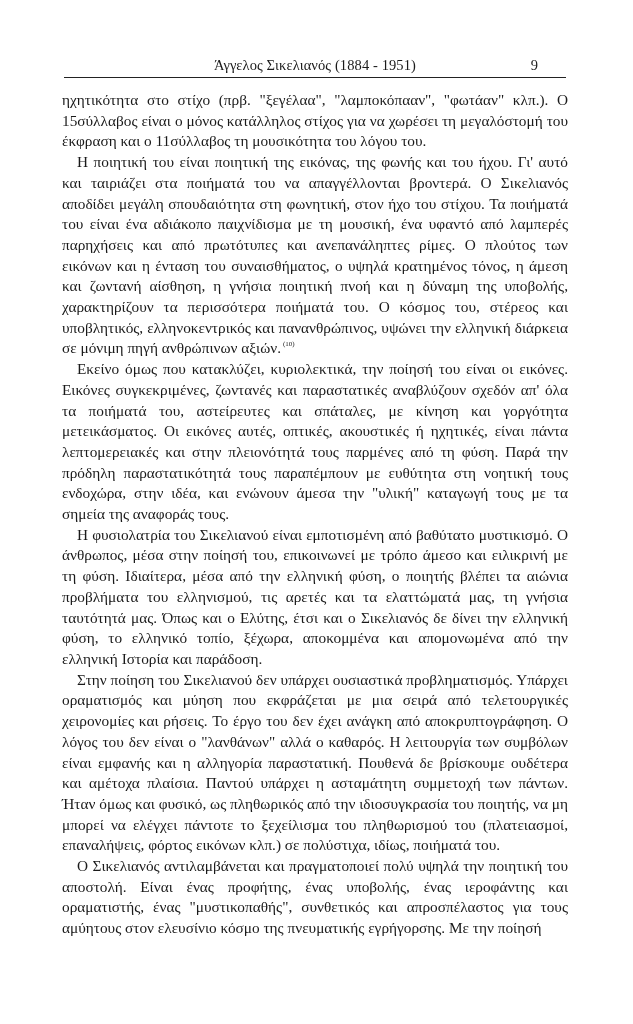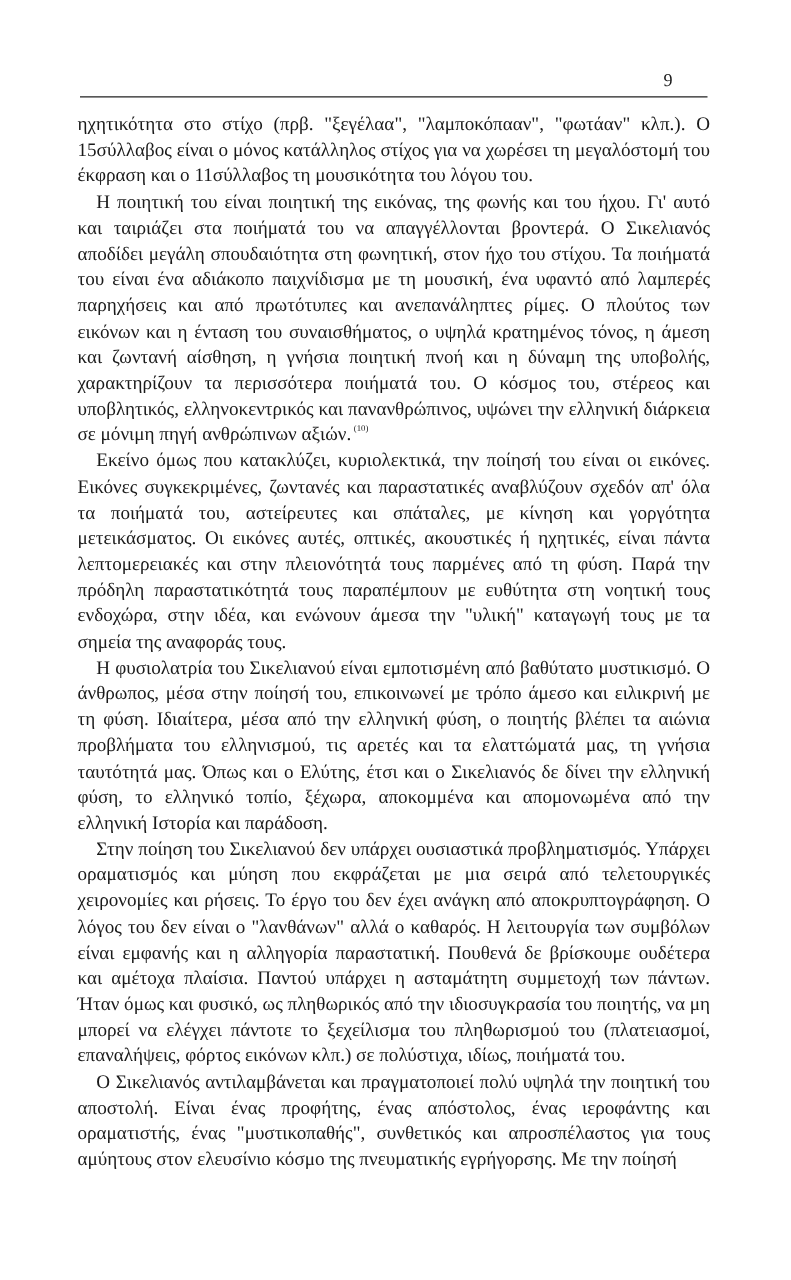--- a/index.html
+++ b/index.html
@@ -60,23 +60,24 @@
       vertical-align: 7px;
       line-height: 0;
       margin-left: 2px;
       margin-top: 31px;
     }
   </style>
 </head>
 <body>
 
 <div class="page-header">
+  <span class="running-title">Άγγελος Σικελιανός (1884 - 1951)</span>
   <span class="page-number">9</span>
 </div>
 
 <div class="body-text">
   <p class="no-indent"><span>ηχητικότητα στο στίχο (πρβ. "ξεγέλαα", "λαμποκόπααν", "φωτάαν" κλπ.). Ο 15σύλλαβος είναι ο μόνος κατάλληλος στίχος για να χωρέσει τη μεγαλόστομή του έκφραση και ο 11σύλλαβος τη μουσικότητα του λόγου του.</span></p>
   <p><span>Η ποιητική του είναι ποιητική της εικόνας, της φωνής και του ήχου. Γι' αυτό και ταιριάζει στα ποιήματά του να απαγγέλλονται βροντερά. Ο Σικελιανός αποδίδει μεγάλη σπουδαιότητα στη φωνητική, στον ήχο του στίχου. Τα ποιήματά του είναι ένα αδιάκοπο παιχνίδισμα με τη μουσική, ένα υφαντό από λαμπερές παρηχήσεις και από πρωτότυπες και ανεπανάληπτες ρίμες. Ο πλούτος των εικόνων και η ένταση του συναισθήματος, ο υψηλά κρατημένος τόνος, η άμεση και ζωντανή αίσθηση, η γνήσια ποιητική πνοή και η δύναμη της υποβολής, χαρακτηρίζουν τα περισσότερα ποιήματά του. Ο κόσμος του, στέρεος και υποβλητικός, ελληνοκεντρικός και πανανθρώπινος, υψώνει την ελληνική διάρκεια σε μόνιμη πηγή ανθρώπινων αξιών.</span><sup class="footnote-ref">(10)</sup></p>
   <p><span>Εκείνο όμως που κατακλύζει, κυριολεκτικά, την ποίησή του είναι οι εικόνες. Εικόνες συγκεκριμένες, ζωντανές και παραστατικές αναβλύζουν σχεδόν απ' όλα τα ποιήματά του, αστείρευτες και σπάταλες, με κίνηση και γοργότητα μετεικάσματος. Οι εικόνες αυτές, οπτικές, ακουστικές ή ηχητικές, είναι πάντα λεπτομερειακές και στην πλειονότητά τους παρμένες από τη φύση. Παρά την πρόδηλη παραστατικότητά τους παραπέμπουν με ευθύτητα στη νοητική τους ενδοχώρα, στην ιδέα, και ενώνουν άμεσα την "υλική" καταγωγή τους με τα σημεία της αναφοράς τους.</span></p>
   <p><span>Η φυσιολατρία του Σικελιανού είναι εμποτισμένη από βαθύτατο μυστικισμό. Ο άνθρωπος, μέσα στην ποίησή του, επικοινωνεί με τρόπο άμεσο και ειλικρινή με τη φύση. Ιδιαίτερα, μέσα από την ελληνική φύση, ο ποιητής βλέπει τα αιώνια προβλήματα του ελληνισμού, τις αρετές και τα ελαττώματά μας, τη γνήσια ταυτότητά μας. Όπως και ο Ελύτης, έτσι και ο Σικελιανός δε δίνει την ελληνική φύση, το ελληνικό τοπίο, ξέχωρα, αποκομμένα και απομονωμένα από την ελληνική Ιστορία και παράδοση.</span></p>
   <p><span>Στην ποίηση του Σικελιανού δεν υπάρχει ουσιαστικά προβληματισμός. Υπάρχει οραματισμός και μύηση που εκφράζεται με μια σειρά από τελετουργικές χειρονομίες και ρήσεις. Το έργο του δεν έχει ανάγκη από αποκρυπτογράφηση. Ο λόγος του δεν είναι ο "λανθάνων" αλλά ο καθαρός. Η λειτουργία των συμβόλων είναι εμφανής και η αλληγορία παραστατική. Πουθενά δε βρίσκουμε ουδέτερα και αμέτοχα πλαίσια. Παντού υπάρχει η ασταμάτητη συμμετοχή των πάντων. Ήταν όμως και φυσικό, ως πληθωρικός από την ιδιοσυγκρασία του ποιητής, να μη μπορεί να ελέγχει πάντοτε το ξεχείλισμα του πληθωρισμού του (πλατειασμοί, επαναλήψεις, φόρτος εικόνων κλπ.) σε πολύστιχα, ιδίως, ποιήματά του.</span></p>
-  <p><span>Ο Σικελιανός αντιλαμβάνεται και πραγματοποιεί πολύ υψηλά την ποιητική του αποστολή. Είναι ένας προφήτης, ένας απόστολος, ένας ιεροφάντης και οραματιστής, ένας "μυστικοπαθής", συνθετικός και απροσπέλαστος για τους αμύητους στον ελευσίνιο κόσμο της πνευματικής εγρήγορσης. Με την ποίησή</span></p>
+  <p><span>Ο Σικελιανός αντιλαμβάνεται και πραγματοποιεί πολύ υψηλά την ποιητική του αποστολή. Είναι ένας προφήτης, ένας υποβολής, ένας ιεροφάντης και οραματιστής, ένας "μυστικοπαθής", συνθετικός και απροσπέλαστος για τους αμύητους στον ελευσίνιο κόσμο της πνευματικής εγρήγορσης. Με την ποίησή</span></p>
 </div>
 
 </body></html>

